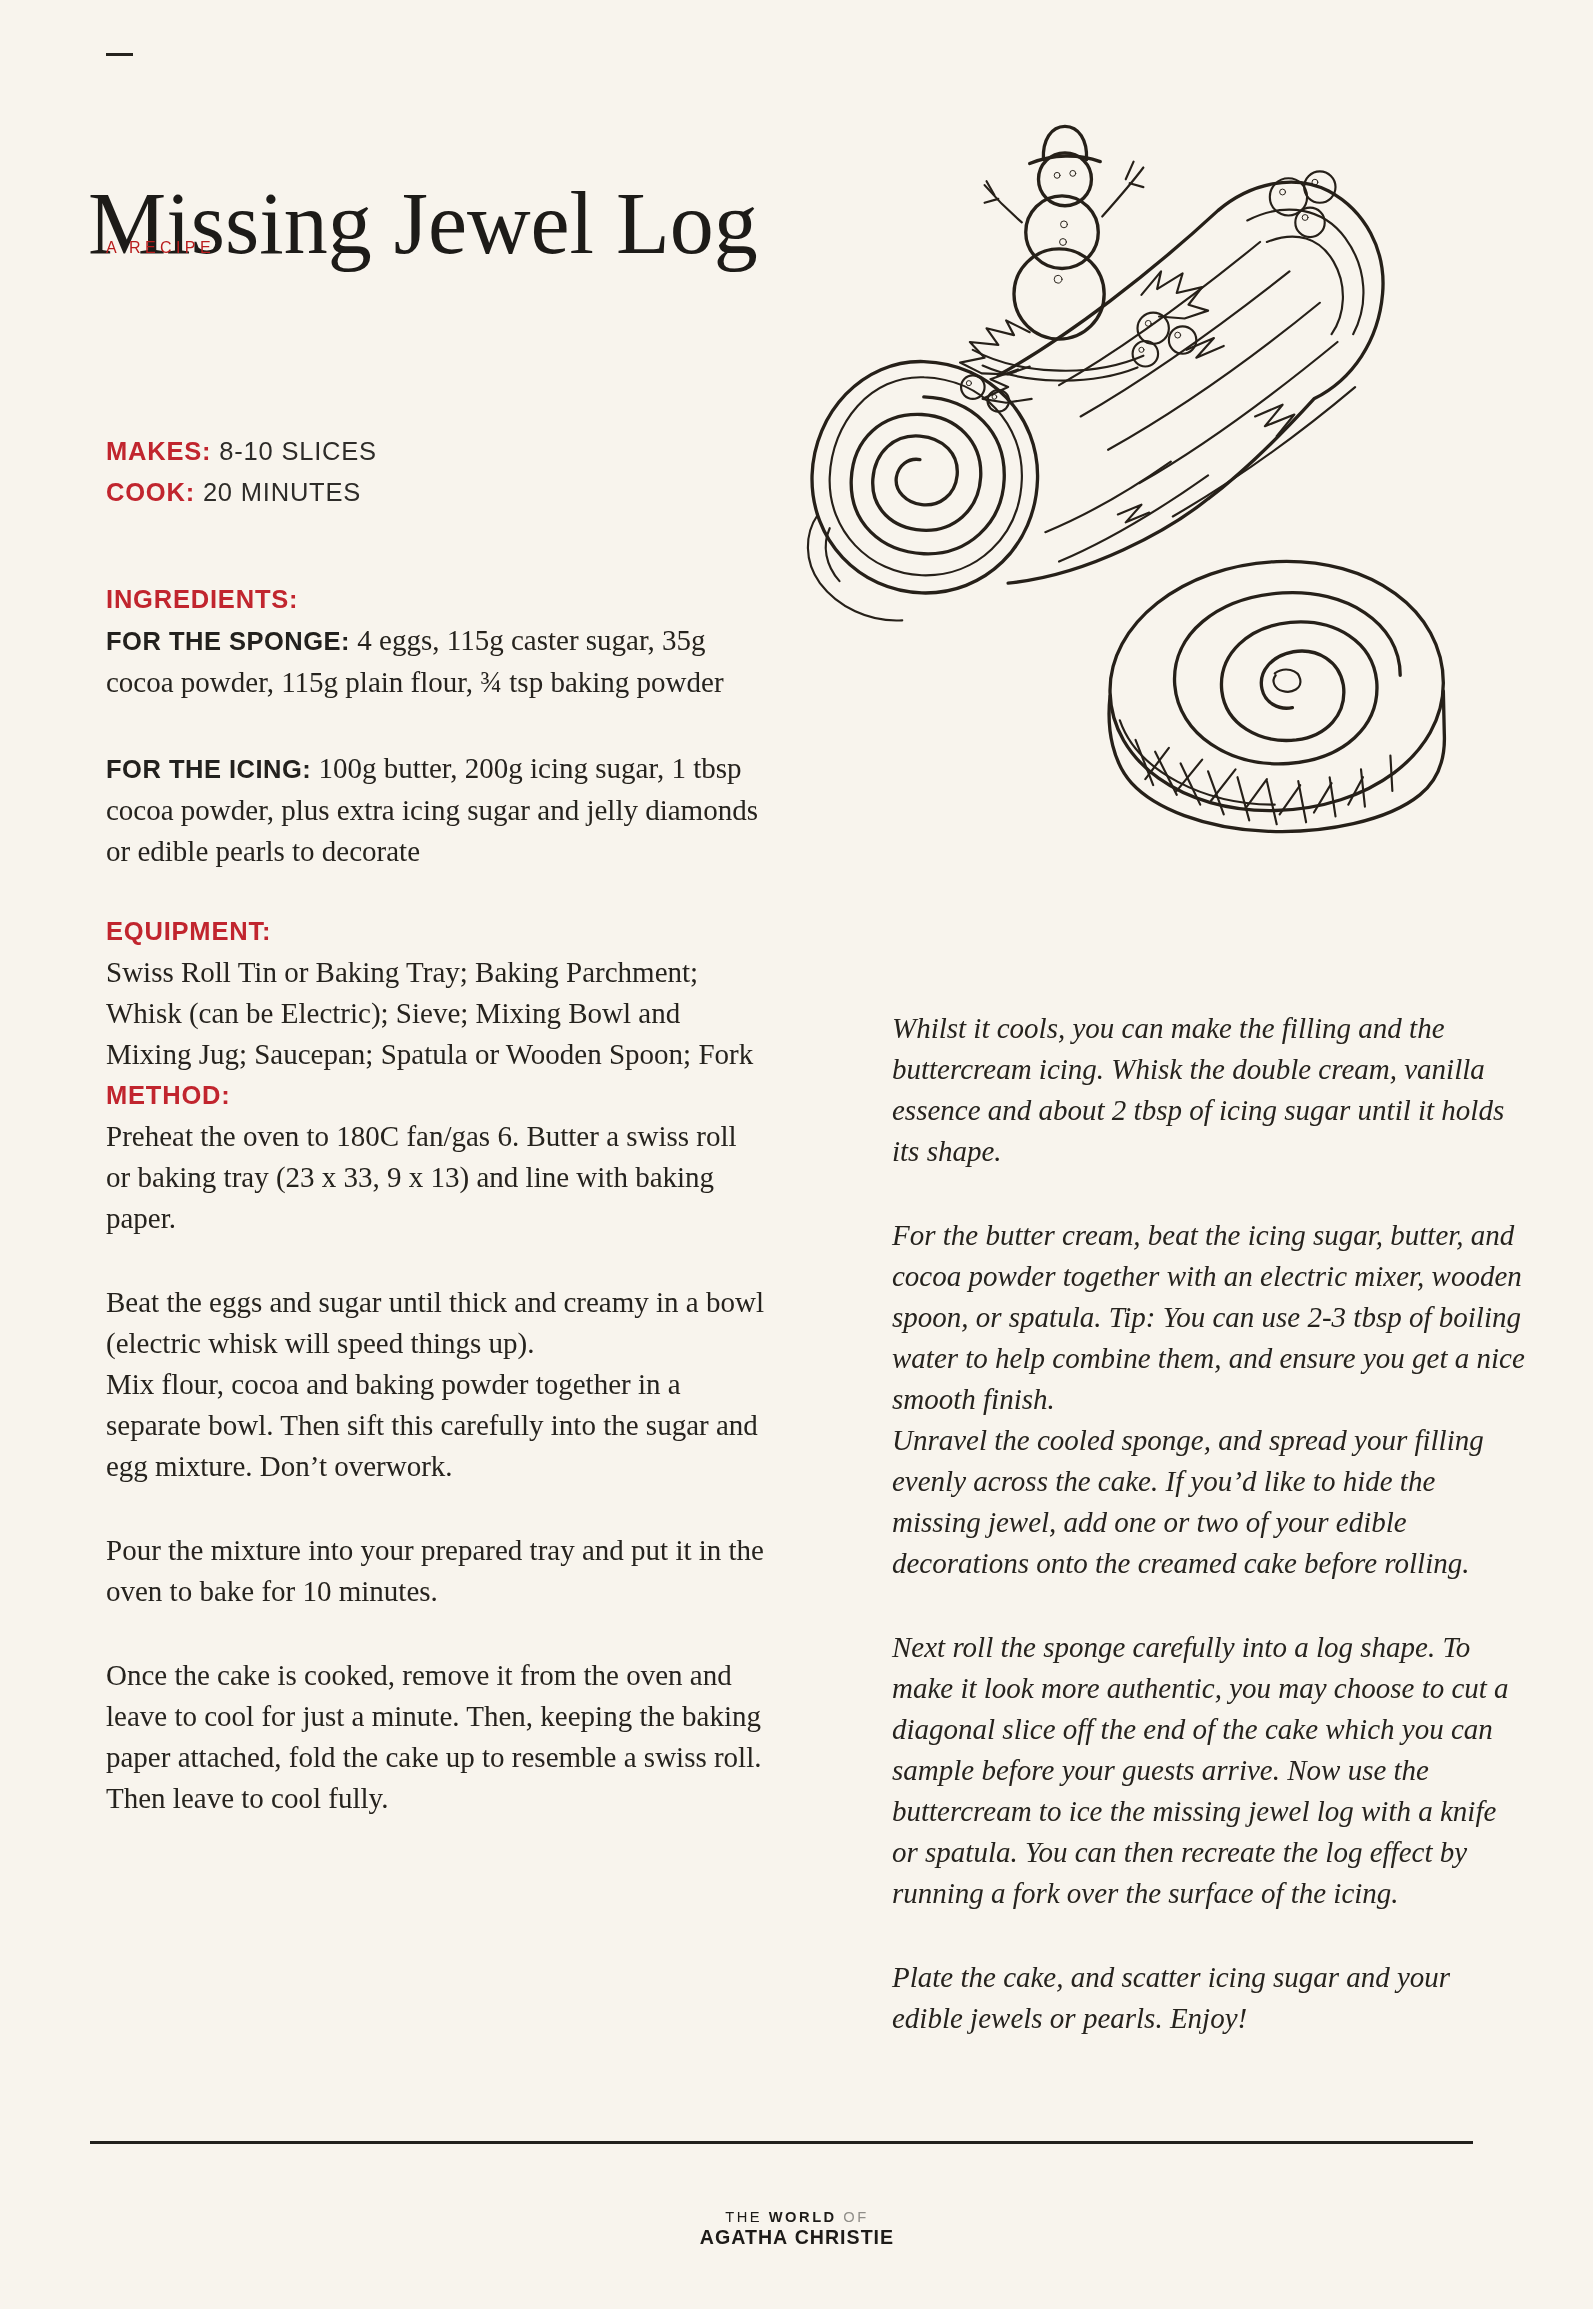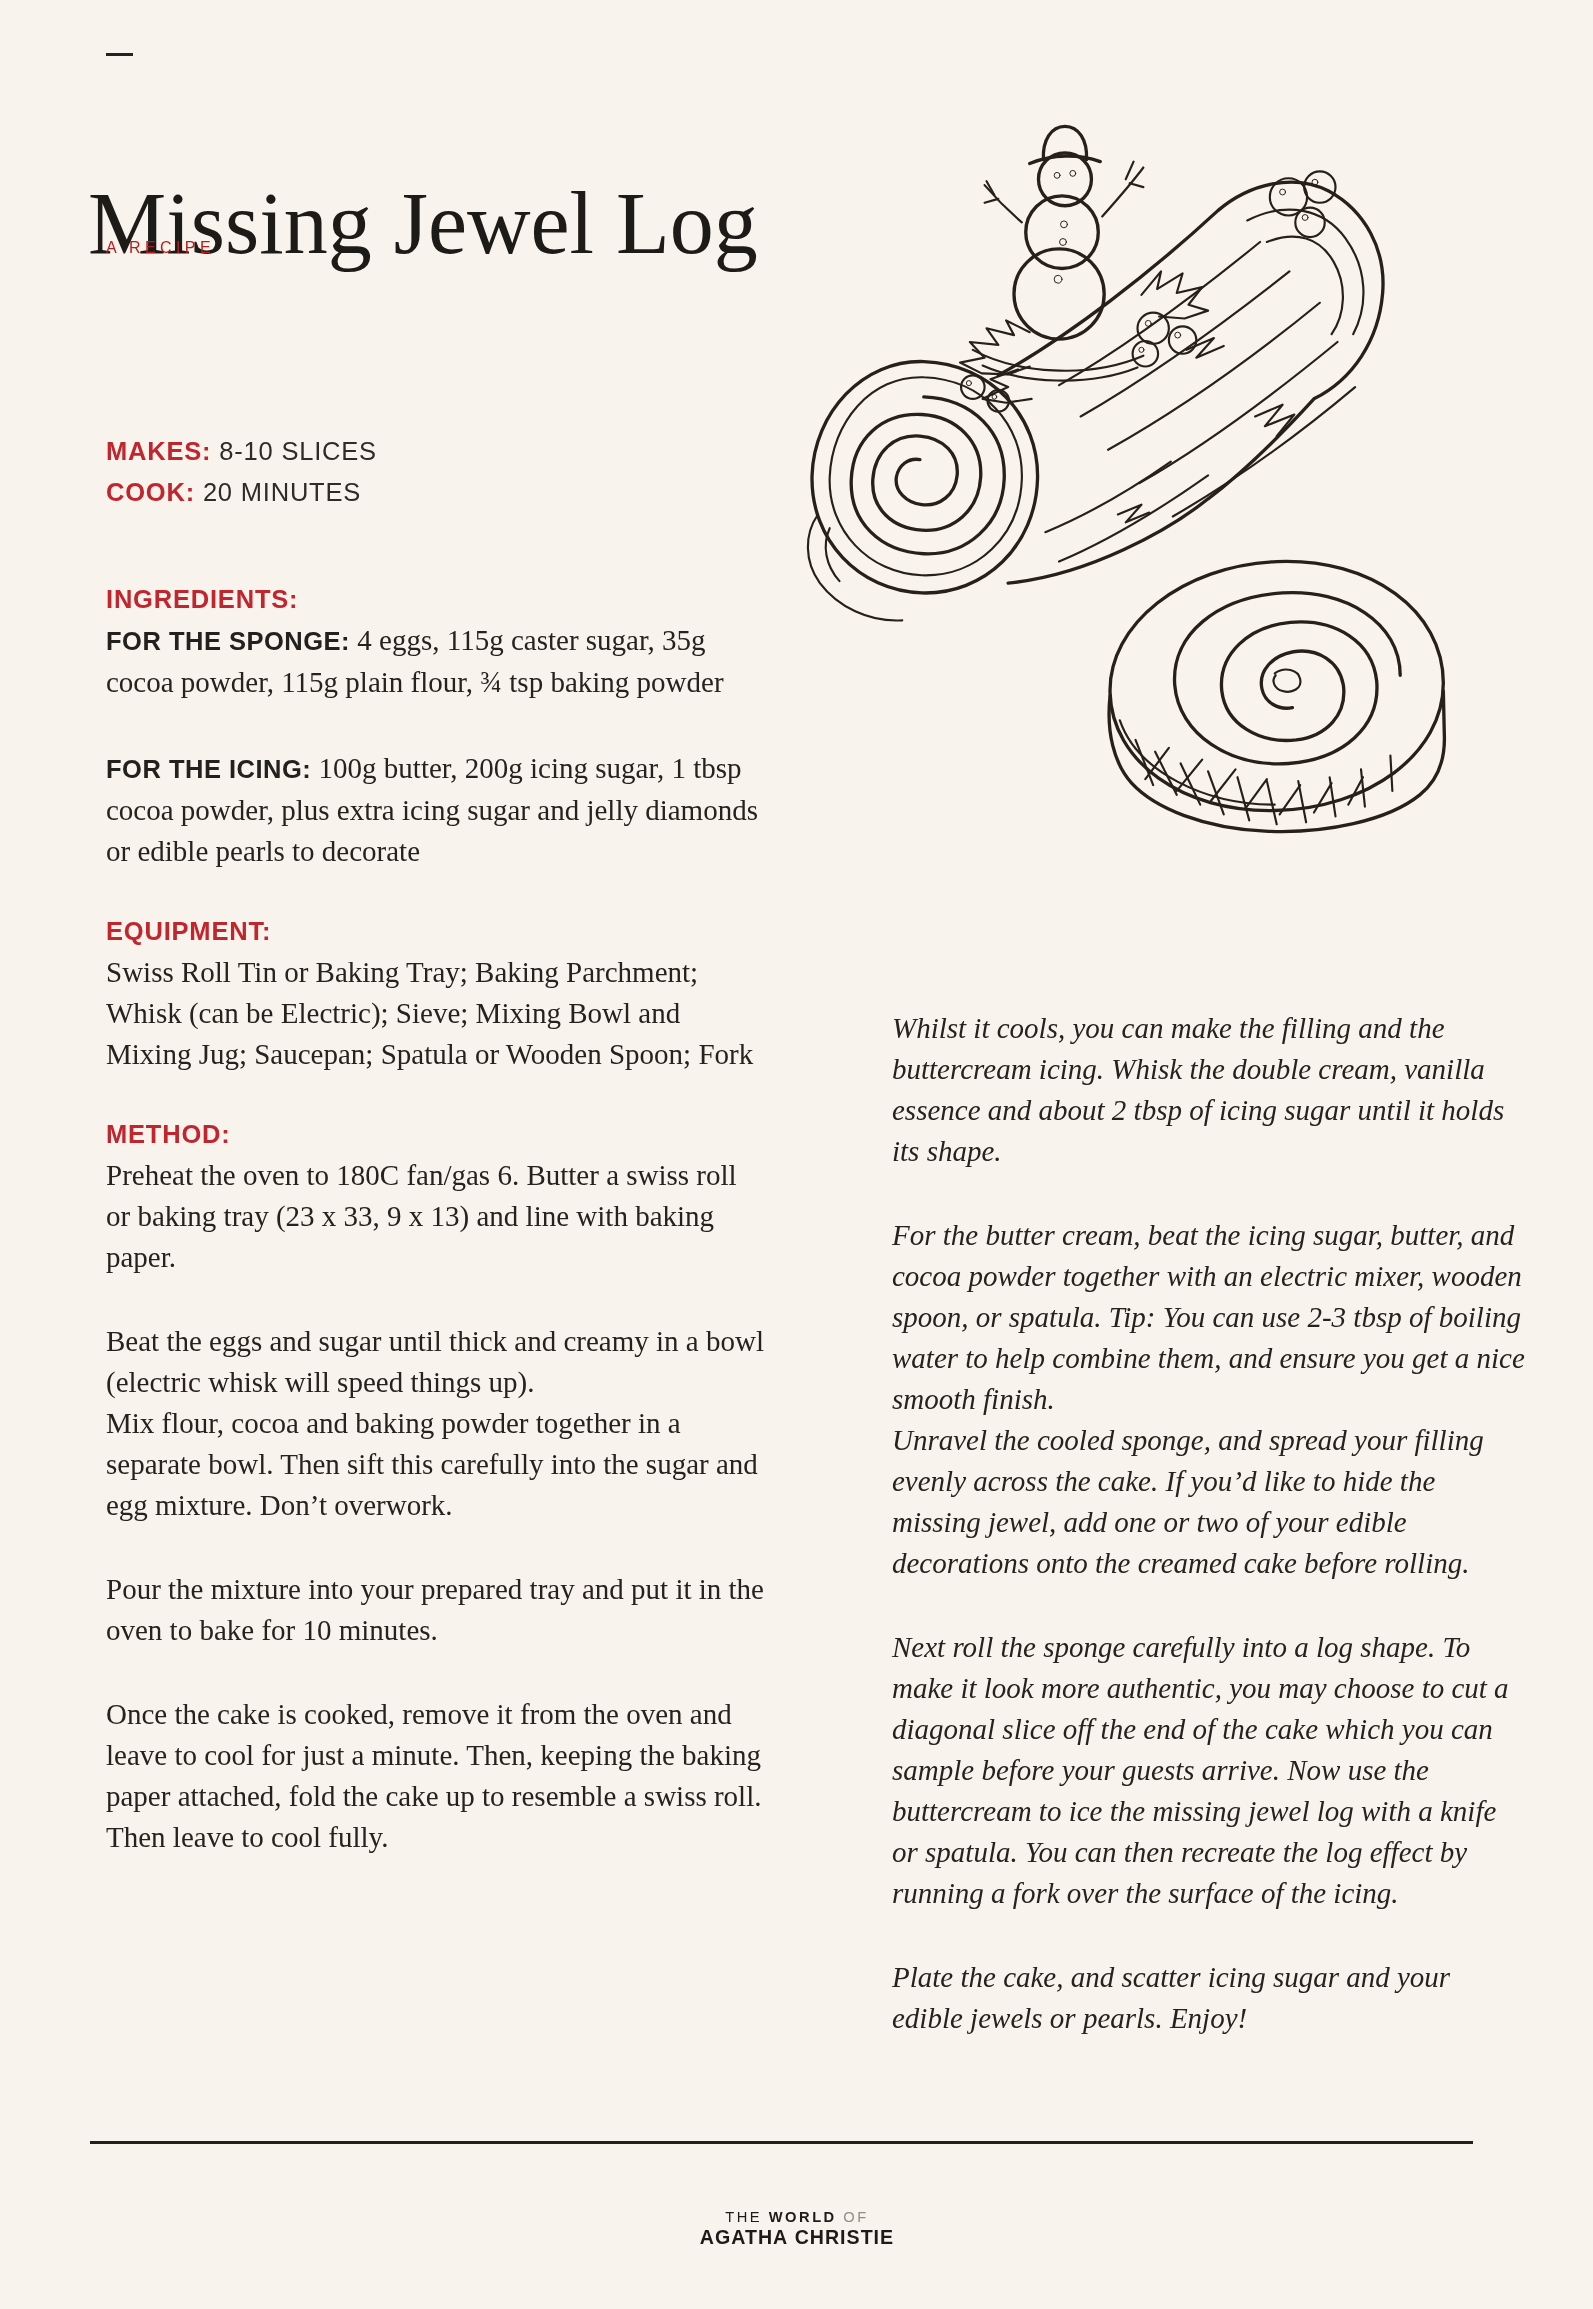--- a/index.html
+++ b/index.html
@@ -55,21 +55,21 @@
     <div class="meta-row"><span class="meta-label">COOK:</span> <span>20 MINUTES</span></div>
   </div>
 
   <div class="sec-head mt-sec">INGREDIENTS:</div>
   <div class="group"><span class="glabel">FOR THE SPONGE:</span><span> 4 eggs, 115g caster sugar, 35g cocoa powder, 115g plain flour, ¾ tsp baking powder</span></div>
   <div class="group mt-group"><span class="glabel">FOR THE ICING:</span><span> 100g butter, 200g icing sugar, 1 tbsp cocoa powder, plus extra icing sugar and jelly diamonds or edible pearls to decorate</span></div>
 
   <div class="sec-head" style="margin-top:39px;">EQUIPMENT:</div>
   <div class="body-text">Swiss Roll Tin or Baking Tray; Baking Parchment; Whisk (can be Electric); Sieve; Mixing Bowl and Mixing Jug; Saucepan; Spatula or Wooden Spoon; Fork</div>
 
-  <div class="sec-head" style="margin-top:39px;">METHOD:</div>
+  <div class="sec-head" style="">METHOD:</div>
   <p class="para">Preheat the oven to 180C fan/gas 6. Butter a swiss roll or baking tray (23 x 33, 9 x 13) and line with baking paper.</p>
   <p class="para">Beat the eggs and sugar until thick and creamy in a bowl (electric whisk will speed things up).
 Mix flour, cocoa and baking powder together in a separate bowl. Then sift this carefully into the sugar and egg mixture. Don’t overwork.</p>
   <p class="para">Pour the mixture into your prepared tray and put it in the oven to bake for 10 minutes.</p>
   <p class="para">Once the cake is cooked, remove it from the oven and leave to cool for just a minute. Then, keeping the baking paper attached, fold the cake up to resemble a swiss roll. Then leave to cool fully.</p>
 </div>
 
 <div class="col-right">
   <p class="para">Whilst it cools, you can make the filling and the buttercream icing. Whisk the double cream, vanilla essence and about 2 tbsp of icing sugar until it holds its shape.</p>
   <p class="para">For the butter cream, beat the icing sugar, butter, and cocoa powder together with an electric mixer, wooden spoon, or spatula. Tip: You can use 2-3 tbsp of boiling water to help combine them, and ensure you get a nice smooth finish.

